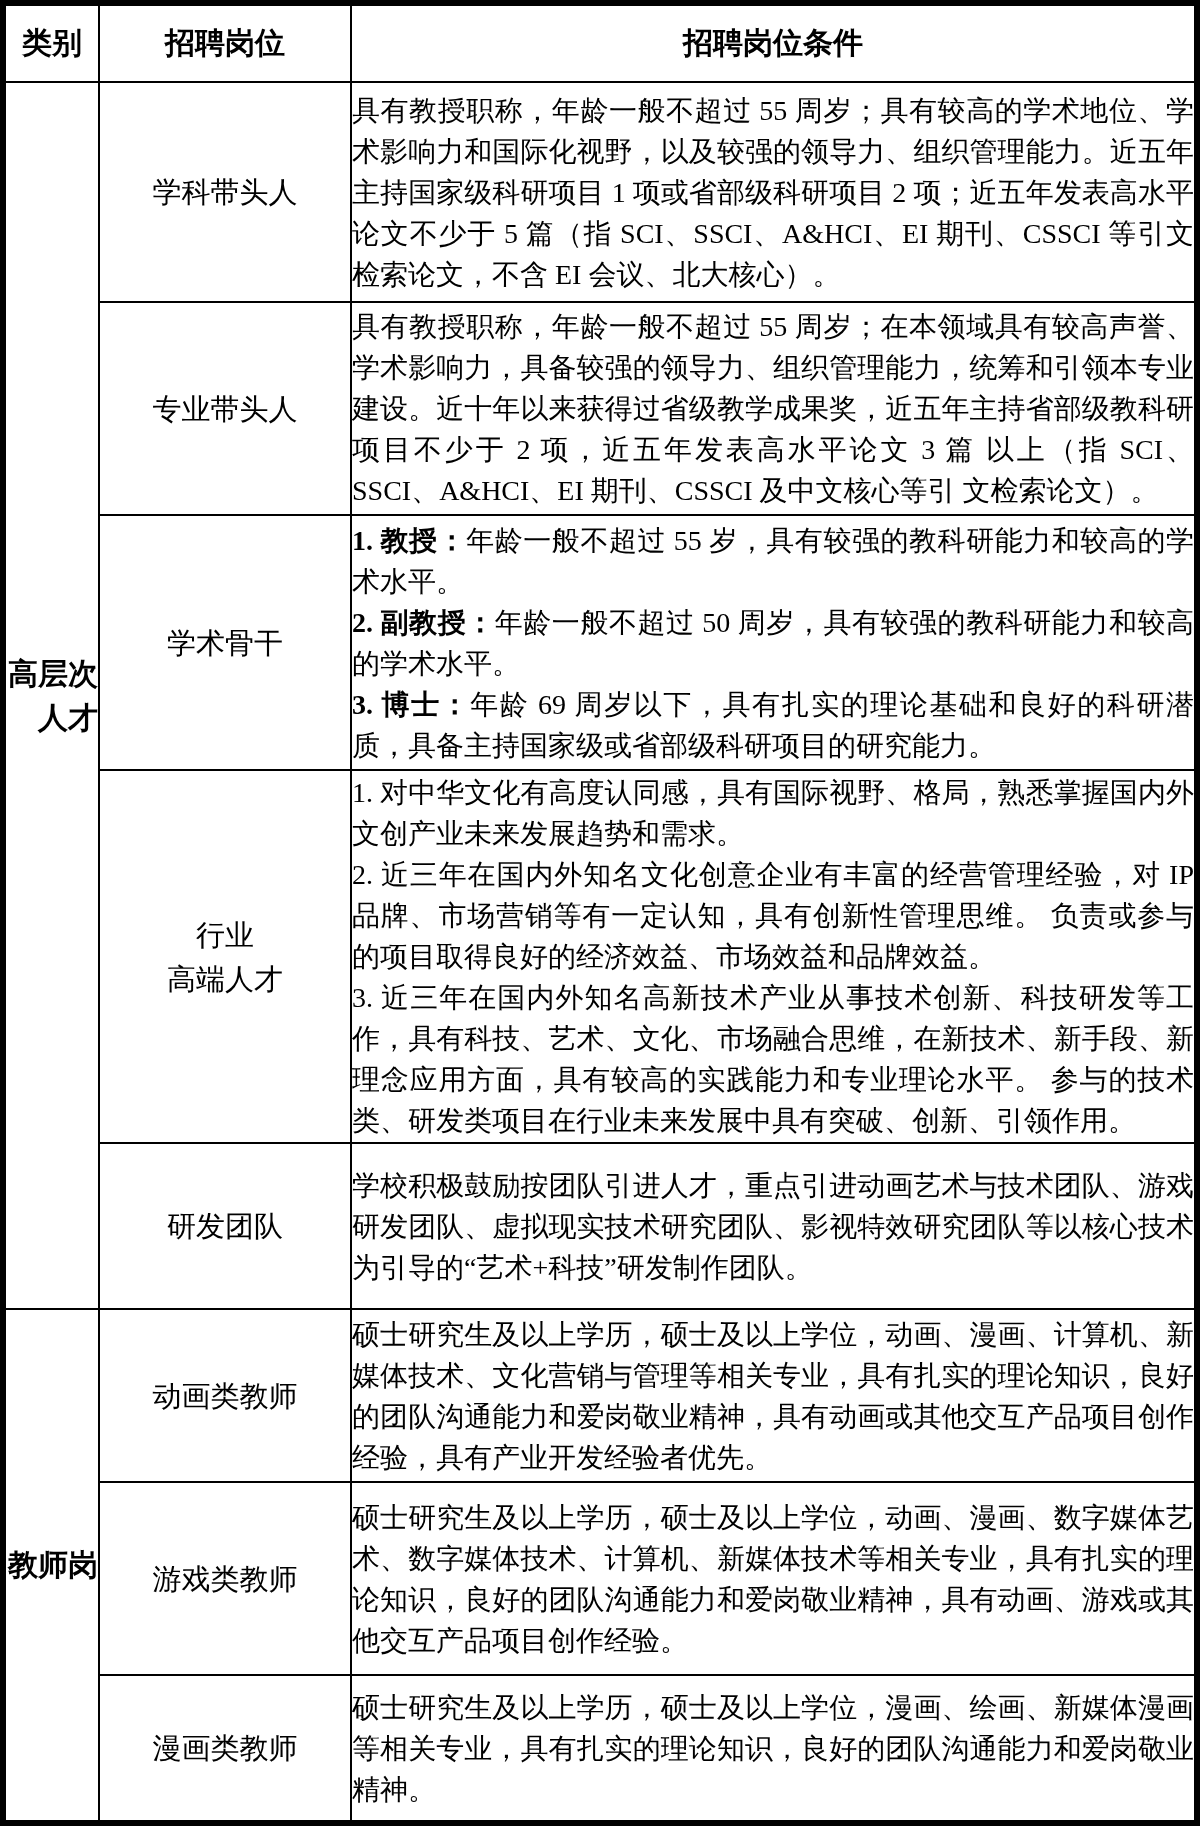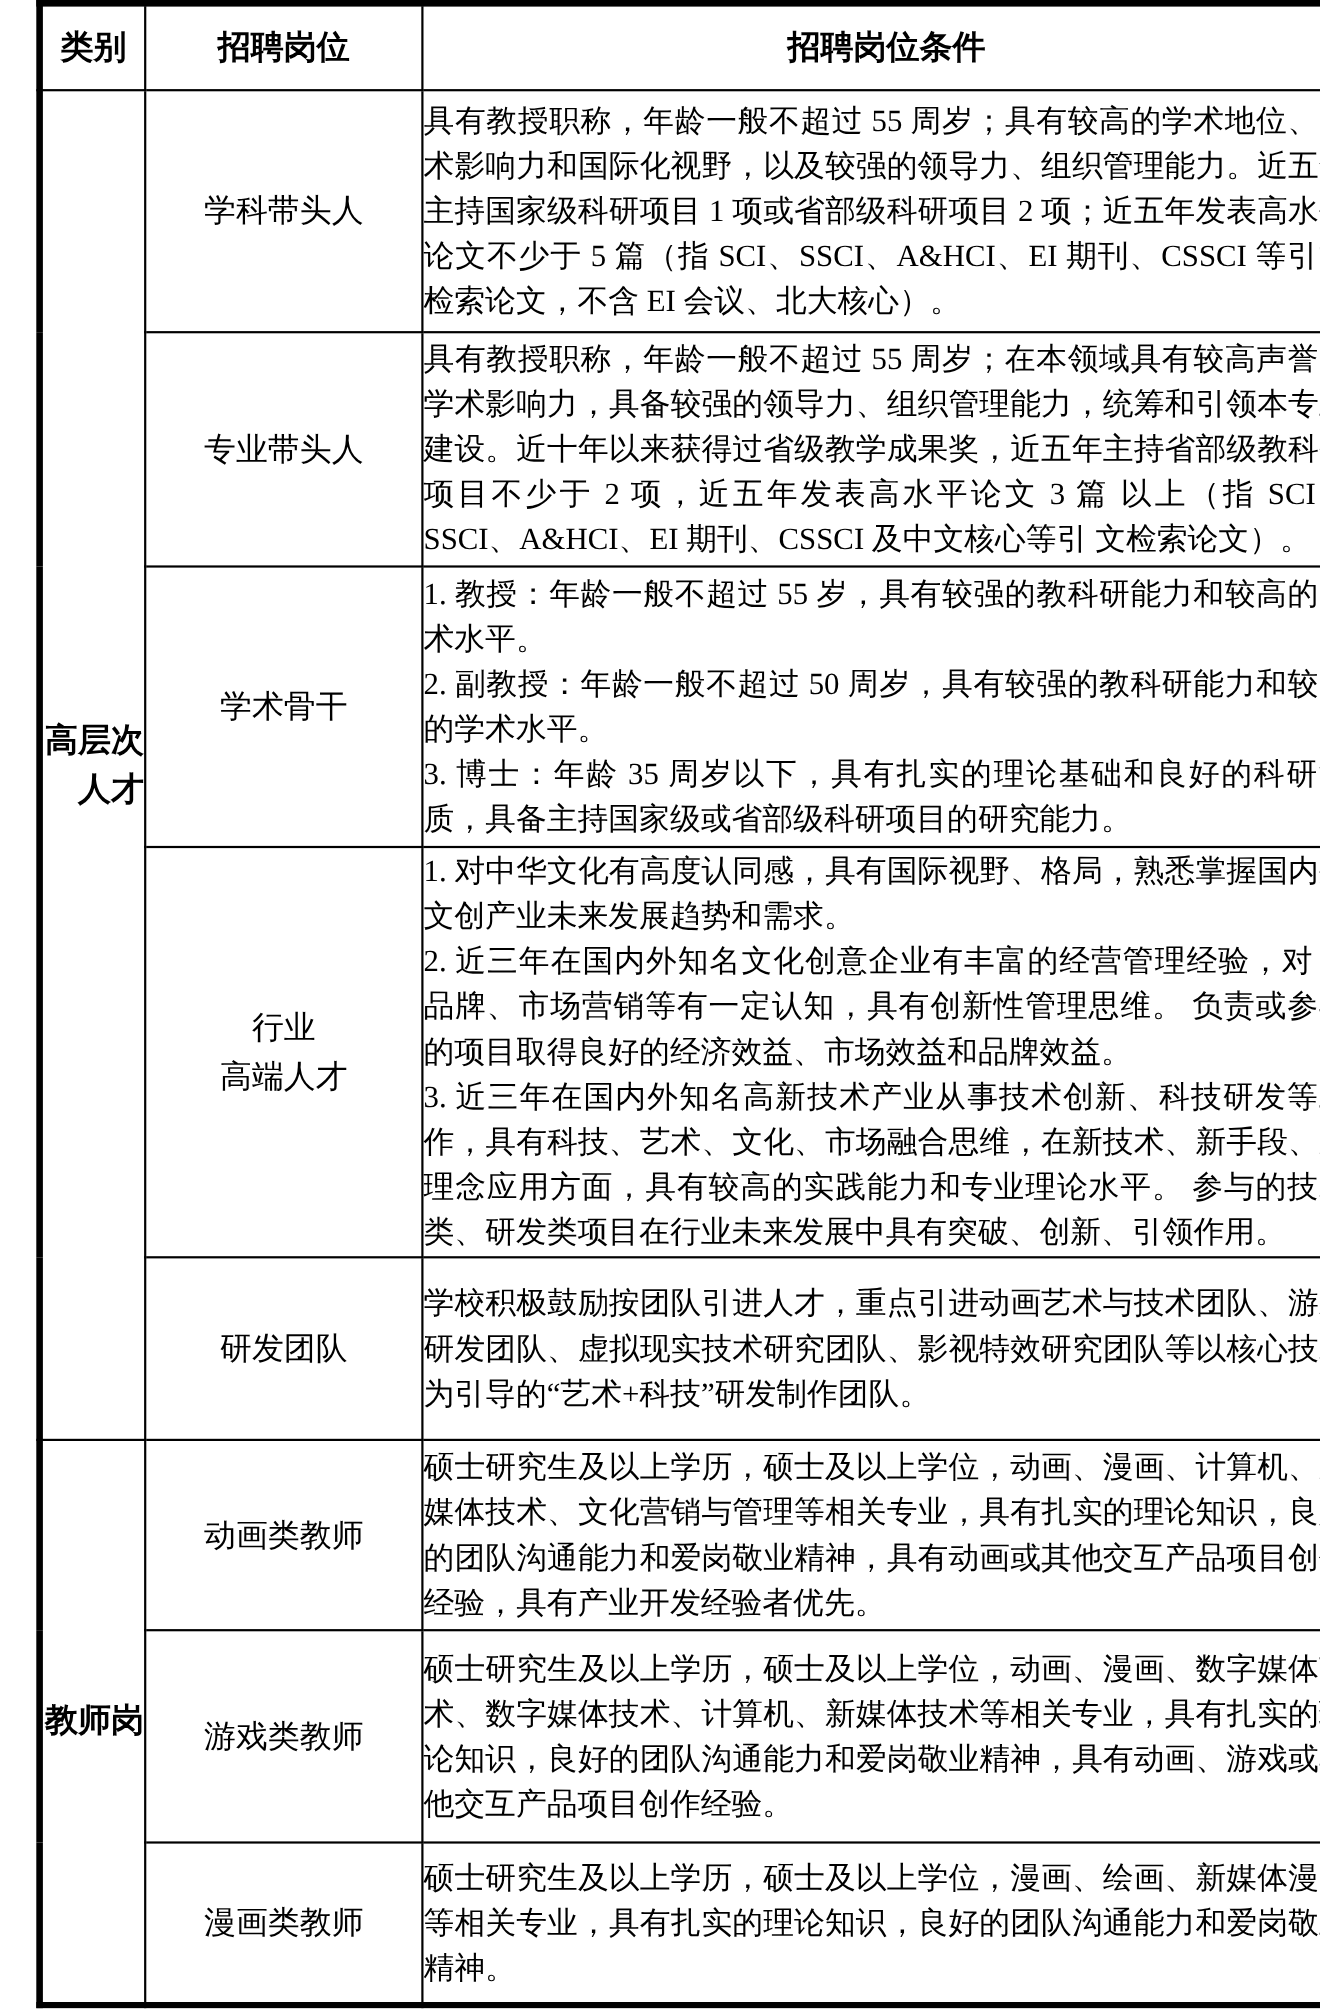--- a/index.html
+++ b/index.html
@@ -13,21 +13,20 @@
     padding: 0;
     background: var(--bg-color);
     font-family: "Liberation Serif", "DejaVu Serif", serif;
     color: var(--text-color);
   }
   .page {
     width: 1200px;
     height: 1826px;
     background: var(--bg-color);
     overflow: hidden;
-    padding-left: 33px;
   }
   table.recruit {
     width: 1200px;
     height: 1826px;
     border-collapse: collapse;
     table-layout: fixed;
   }
   table.recruit th,
   table.recruit td {
     border: 2px solid var(--border-color);
@@ -64,21 +63,21 @@
     font-size: 28px;
     line-height: 41px;
     padding: 8px 12px 8px 14px;
     text-align: justify;
     margin-top: 28px;
   }
   td.cell-condition .para {
     text-align: justify;
   }
   td.cell-condition .para:last-child { margin-bottom: 0; }
-  .bold { font-weight: normal; }
+  .bold { font-weight: bold; }
 
   
   tbody tr:nth-child(1) { height: 220px; }
   tbody tr:nth-child(2) { height: 213px; }
   tbody tr:nth-child(3) { height: 255px; }
   tbody tr:nth-child(4) { height: 373px; }
   tbody tr:nth-child(5) { height: 166px; }
   tbody tr:nth-child(6) { height: 173px; }
   tbody tr:nth-child(7) { height: 193px; }
   tbody tr:nth-child(8) { height: 148px; }
@@ -116,21 +115,21 @@
             <div class="para"><span>具有教授职称，年龄一般不超过 55 周岁；在本领域具有较高声誉、学术影响力，具备较强的领导力、组织管理能力，统筹和引领本专业建设。近十年以来获得过省级教学成果奖，近五年主持省部级教科研项目不少于 2 项，近五年发表高水平论文 3 篇 以上（指 SCI、SSCI、A&amp;HCI、EI 期刊、CSSCI 及中文核心等引 文检索论文）。</span></div>
           </td>
         </tr>
         <tr>
           <td class="cell-position">
             <div>学术骨干</div>
           </td>
           <td class="cell-condition">
             <div class="para"><span class="bold">1. 教授：</span><span>年龄一般不超过 55 岁，具有较强的教科研能力和较高的学术水平。</span></div>
             <div class="para"><span class="bold">2. 副教授：</span><span>年龄一般不超过 50 周岁，具有较强的教科研能力和较高的学术水平。</span></div>
-            <div class="para"><span class="bold">3. 博士：</span><span>年龄 35 周岁以下，具有扎实的理论基础和良好的科研潜质，具备主持国家级或省部级科研项目的研究能力。</span></div>
+            <div class="para"><span class="bold">3. 博士：</span><span>年龄 69 周岁以下，具有扎实的理论基础和良好的科研潜质，具备主持国家级或省部级科研项目的研究能力。</span></div>
           </td>
         </tr>
         <tr>
           <td class="cell-position">
             <div>行业</div>
             <div>高端人才</div>
           </td>
           <td class="cell-condition">
             <div class="para"><span>1. 对中华文化有高度认同感，具有国际视野、格局，熟悉掌握国内外文创产业未来发展趋势和需求。</span></div>
             <div class="para"><span>2. 近三年在国内外知名文化创意企业有丰富的经营管理经验，对 IP 品牌、市场营销等有一定认知，具有创新性管理思维。 负责或参与的项目取得良好的经济效益、市场效益和品牌效益。</span></div>

